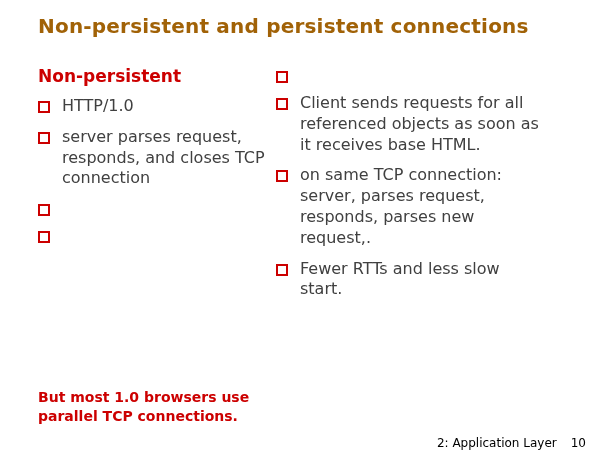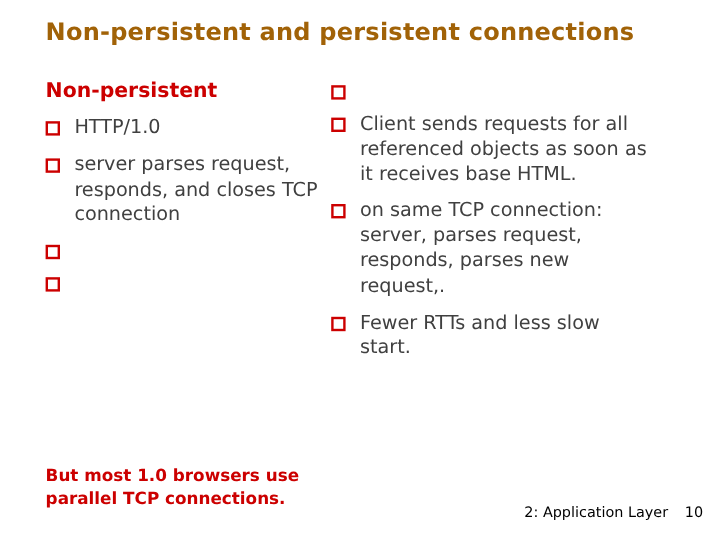--- a/index.html
+++ b/index.html
@@ -68,21 +68,21 @@
     width: 250px;
     font-size: 14px;
     line-height: 1.35;
     color: #cc0000;
     font-weight: bold;
     margin-top: 30px;
   }
   .footer {
     position: absolute;
     right: 14px;
-    bottom: 16px;
+    bottom: 0;
     font-size: 12px;
     color: #000000;
     display: flex;
     gap: 14px;
   }
 </style>
 </head>
 <body>
 
 <div class="slide">

